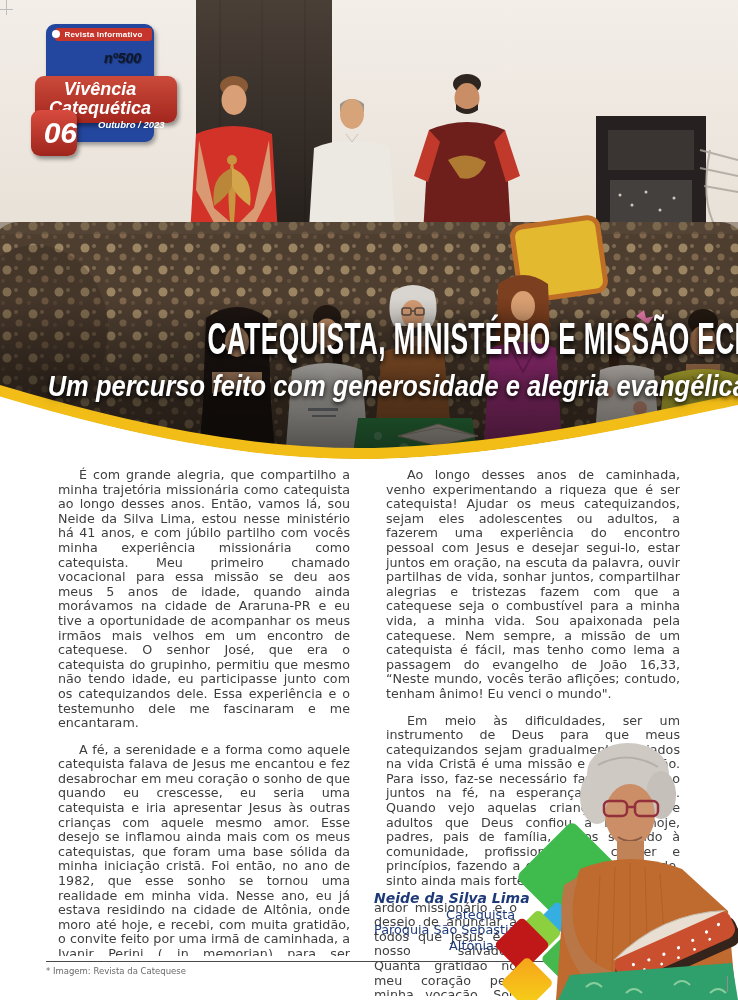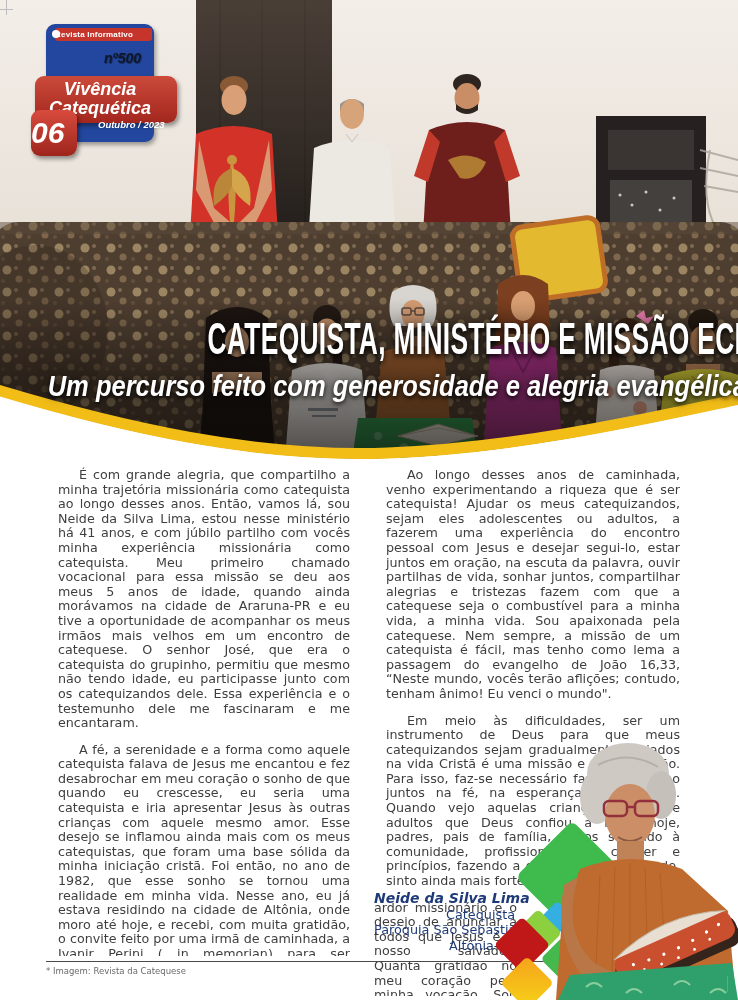--- a/index.html
+++ b/index.html
@@ -20,35 +20,35 @@
     font-size:29px;line-height:1;white-space:nowrap;
     text-shadow:0 2px 5px rgba(0,0,0,.8),0 0 14px rgba(0,0,0,.5);}
   .hero-subtitle .cond{display:inline-block;transform:scaleX(.88);transform-origin:50% 50%;}
 
   
   .masthead{position:absolute;left:30px;top:24px;width:140px;height:135px;z-index:4;
             font-family:"Liberation Sans",sans-serif;}
   .mh-blue{position:absolute;left:16px;top:0;width:108px;height:118px;background:#23479e;
            border-radius:9px;box-shadow:2px 3px 4px rgba(0,0,0,.35);}
   .mh-kicker{position:absolute;left:25px;top:4px;width:97px;height:13px;background:#c5352c;
-           border-radius:3px;color:#fff;font-size:8px;font-weight:bold;text-align:left;
+           border-radius:3px;color:#fff;font-size:8px;font-weight:bold;text-align:center;
            line-height:13px;letter-spacing:.2px;}
   .mh-kicker::before{content:"";position:absolute;left:-3px;top:2px;width:8px;height:8px;
            border-radius:50%;background:#fff;}
   .mh-name{position:absolute;left:19px;top:15px;color:#fff;font-size:24px;font-weight:bold;
            letter-spacing:-1.5px;text-shadow:1px 2px 2px rgba(0,0,0,.45);}
   .mh-edition{position:absolute;left:74px;top:26px;color:#0f172a;font-size:14px;font-weight:bold;
            font-style:italic;text-shadow:1px 1px 1px rgba(0,0,0,.4);}
   .mh-section{position:absolute;left:5px;top:52px;width:130px;padding:4px 12px 5px 0;
            background:linear-gradient(#cb4a3a,#a3261e);border-radius:9px;color:#fff;
            text-align:center;font-weight:bold;font-style:italic;font-size:18px;line-height:19px;
            box-shadow:2px 3px 4px rgba(0,0,0,.4);}
   .mh-page{position:absolute;left:1px;top:86px;width:46px;height:46px;
            background:linear-gradient(#d84b3e,#9e251c);border-radius:9px;color:#fff;
-           font-size:30px;font-weight:bold;font-style:italic;text-align:left;line-height:46px;
+           font-size:30px;font-weight:bold;font-style:italic;text-align:right;line-height:46px;
            box-shadow:2px 3px 4px rgba(0,0,0,.4);}
   .mh-date{position:absolute;left:68px;top:95px;color:#fff;font-size:9.5px;font-weight:bold;
            font-style:italic;}
 
   
   .col{position:absolute;top:456px;font-size:12.7px;line-height:14.6px;text-align:justify;
        color:#3e3e3e;overflow:hidden;}
   .col-left{left:46px;width:316px;height:500px;}
   .col-right{left:374px;width:318px;height:540px;}
   .par{margin:12px;text-indent:21px;}

